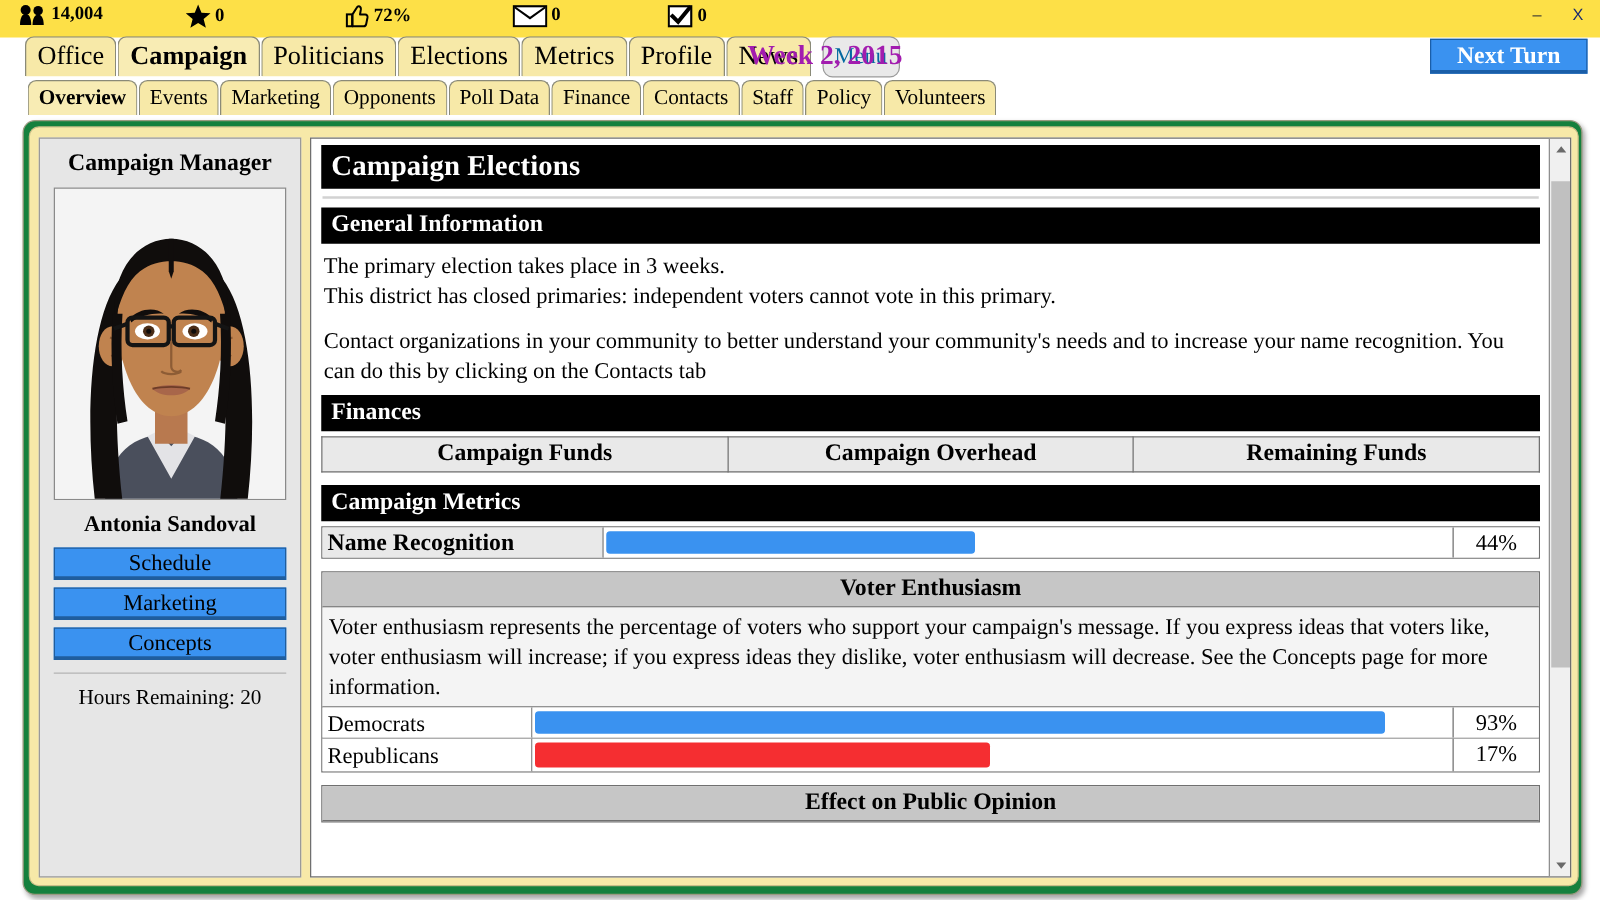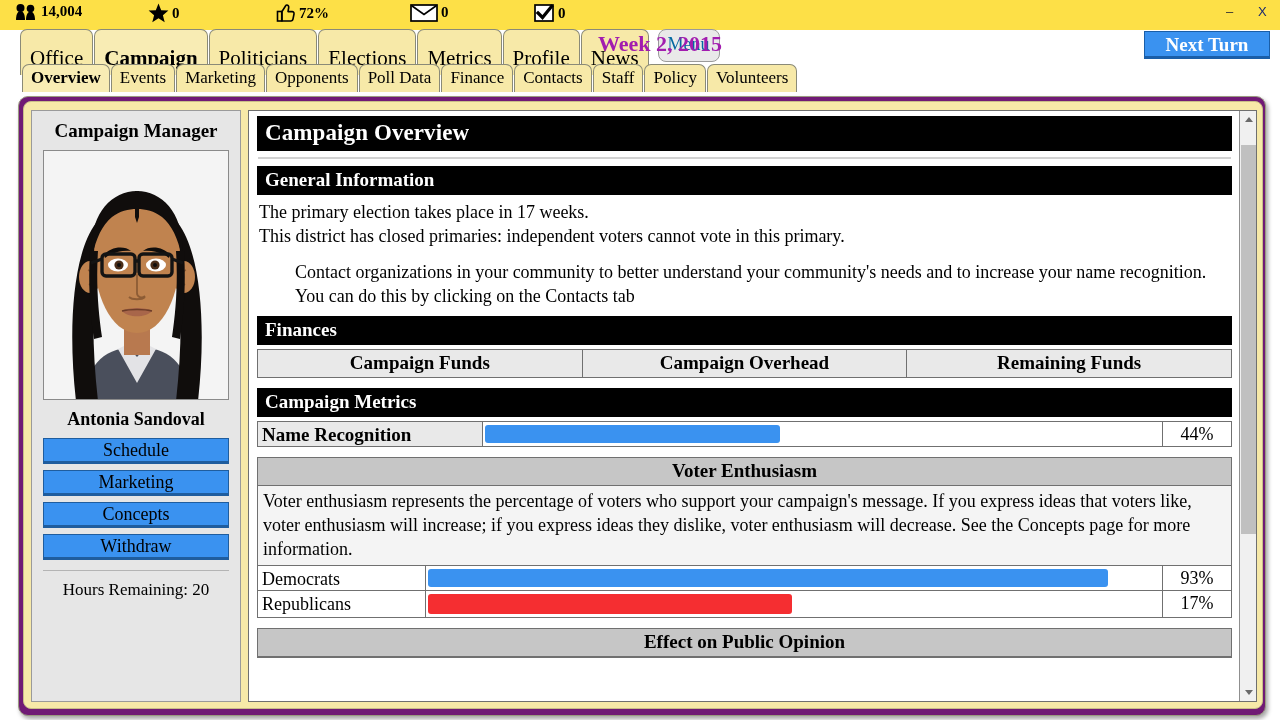--- a/index.html
+++ b/index.html
@@ -35,21 +35,21 @@
   .tabrow2 { position: absolute; top: 64px; left: 0; width: 1032px; height: 33px; }
 
   .tab {
     position: relative; float: left;
     background: #f7e9a8;
     border: 1px solid #8a8a78;
     border-bottom: none;
     border-radius: 7px 7px 0 0;
     font-family: "Liberation Serif", serif;
     font-size: 21px; color: #000;
-    padding: 16px 9px 4px 9px;
+    padding: 2px 9px 4px 9px;
     line-height: 25px;
     cursor: pointer;
     margin-right: 1px;
   }
   .tabrow2 .tab { font-size: 17px; padding: 2px 8px 4px 8px; line-height: 21px; }
   .tab.active { font-weight: bold; background: #f8ecb4; }
 
   .tabrow1 { padding-left: 20px; }
   .tabrow2 { padding-left: 22px; }
 
@@ -83,21 +83,21 @@
     font-family: "Liberation Serif", serif;
     font-size: 19px; font-weight: bold;
     text-align: center; line-height: 25px;
     cursor: pointer;
   }
 
   
   .panel {
     position: absolute; top: 96px; left: 18px;
     width: 1248px; height: 620px;
-    background: #701a75;
+    background: #15803d;
     border: 1px solid #9a9a80;
     border-radius: 10px;
     box-shadow: 2px 3px 4px rgba(0,0,0,0.35);
   }
   .panel-inner {
     position: absolute; top: 4px; left: 4px;
     width: 1240px; height: 608px;
     background: #f7e9a8;
     border: 1px solid #c9bd88;
     border-radius: 8px;
@@ -171,21 +171,21 @@
   .hdr-sec {
     background: #000000; color: #ffffff;
     font-size: 19px; font-weight: bold;
     padding: 3px 8px 4px 8px;
     margin-top: 2px;
   }
   .para {
     font-size: 18px; color: #000; line-height: 24px;
     padding: 5px 2px 0 2px;
   }
-  .para.spaced { padding-top: 12px; margin-left: 36px; }
+  .para.spaced { padding-top: 12px; }
 
   
   .fintable {
     width: 100%; border-collapse: collapse; margin-top: 4px;
     table-layout: fixed;
   }
   .fintable th {
     background: #e9e9e9; border: 1px solid #707070;
     font-size: 19px; font-weight: bold; color: #000;
     padding: 2px 0 3px 0; text-align: center;
@@ -403,34 +403,33 @@
         <path d="M78 160 C84 156 102 156 108 160 C102 167 84 167 78 160 Z" fill="#a8664a"></path>
         <path d="M78 160 C86 158 100 158 108 160" fill="none" stroke="#6d3c28" stroke-width="1.5"></path>
       </svg>
     </div>
 
     <div class="sb-name">Antonia Sandoval</div>
 
     <div class="sb-btn">Schedule</div>
     <div class="sb-btn">Marketing</div>
     <div class="sb-btn">Concepts</div>
-    <div class="sb-btn">Withdraw</div>
 
     <div class="sb-sep"></div>
     <div class="sb-hours">Hours Remaining: 20</div>
   </div>
 
   <div class="content">
     <div class="content-scroll">
 
-      <div class="hdr-main">Campaign Overview</div>
+      <div class="hdr-main">Campaign Elections</div>
       <div class="rule"></div>
 
       <div class="hdr-sec">General Information</div>
-      <div class="para">The primary election takes place in 17 weeks.</div>
+      <div class="para">The primary election takes place in 3 weeks.</div>
       <div class="para" style="padding-top:0;">This district has closed primaries: independent voters cannot vote in this primary.</div>
       <div class="para spaced">Contact organizations in your community to better understand your community's needs and to increase your name recognition. You can do this by clicking on the Contacts tab</div>
 
       <div class="hdr-sec" style="margin-top:8px;">Finances</div>
       <table class="fintable">
         <tbody>
               <tr>
           <th>Campaign Funds</th>
           <th>Campaign Overhead</th>
           <th>Remaining Funds</th>

